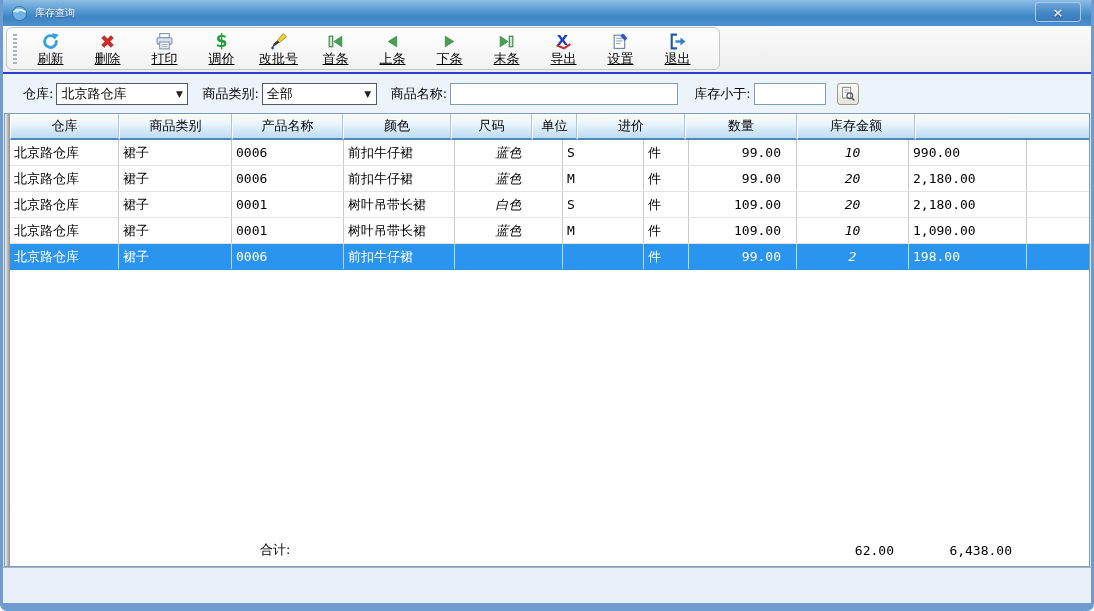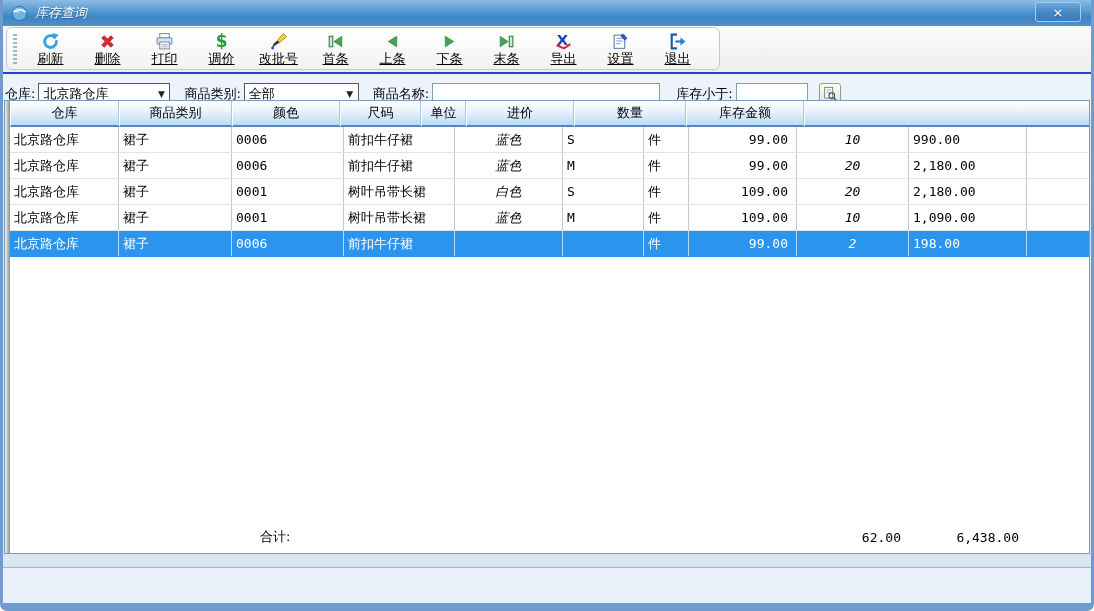--- a/index.html
+++ b/index.html
@@ -12,21 +12,21 @@
     border-radius:0 0 7px 7px; background:#D9E7F5;
   }
 
   
   .titlebar {
     position:absolute; left:0; top:0; right:0; height:26px;
     background:linear-gradient(180deg,#8FBCE4 0%,#5DA0D6 35%,#3E85C4 65%,#4E90CC 100%);
     display:flex; align-items:center; padding:0 8px; gap:7px;
   }
   .titlebar .app-icon { width:17px; height:17px; flex:0 0 auto; }
-  .titlebar .title { color:#fff; font-size:13px; text-shadow:0 1px 1px rgba(0,0,60,.45);font-style:italic; }
+  .titlebar .title { color:#fff; font-size:10px; text-shadow:0 1px 1px rgba(0,0,60,.45); }
   .close-btn {
     position:absolute; right:10px; top:2px; width:46px; height:20px;
     background:linear-gradient(180deg,#6FA6DB 0%,#4586C4 55%,#3A7BBC 100%);
     border:1px solid #A9CBEA; border-radius:3px;
     display:flex; align-items:center; justify-content:center;
     color:#E3E8EE; font-size:13px; font-weight:bold; cursor:pointer;
     text-shadow:0 1px 1px rgba(0,0,0,.4);
   }
 
   
@@ -51,21 +51,21 @@
     width:57px; height:40px; display:flex; flex-direction:column;
     align-items:center; justify-content:center; gap:0; cursor:pointer;
     border-radius:4px;
   }
   .tbtn svg { width:19px; height:19px; }
   .tbtn .tlabel { font-size:13px; line-height:15px; white-space:nowrap;text-decoration:underline; }
 
   
   .filterbar {
     position:absolute; left:0; top:74px; right:0; height:39px;
-    background:#EDF3FB; display:flex; align-items:center; padding-left:2px;
+    background:#EDF3FB; display:flex; align-items:center; padding-left:20px;
   }
   .flabel { font-size:13px; white-space:nowrap; }
   .combo {
     height:22px; background:#fff; border:1px solid #55585C;
     display:flex; align-items:center; margin-left:3px; cursor:pointer;
   }
   .combo .cval { flex:1; padding-left:4px; overflow:hidden; white-space:nowrap; }
   .combo .carrow { width:16px; text-align:center; font-size:9px; color:#222; }
   .tinput {
     height:22px; background:#fff; border:1px solid #7F9DB9;
@@ -75,21 +75,21 @@
     width:22px; height:22px; margin-left:5px;
     border:1px solid #9A9A8A; border-radius:3px;
     background:linear-gradient(180deg,#FDFDF6,#E4E4D8);
     display:flex; align-items:center; justify-content:center; cursor:pointer;
   }
   .qbtn svg { width:16px; height:16px; }
   .gap12 { width:14px; } .gap14 { width:16px; } .gap6 { width:6px; }
 
   
   .grid {
-    position:absolute; left:1px; right:1px; top:100px; height:454px;
+    position:absolute; left:1px; right:1px; top:113px; height:454px;
     background:#fff; border:1px solid #7F9DB9;
     font-family:"DejaVu Sans Mono","DejaVu Sans",monospace,sans-serif;
   }
   .selector-strip {
     position:absolute; left:0; top:0; bottom:0; width:5px;
     background:linear-gradient(90deg,#EFEFEF,#8F8F8F);
   }
   .grid-inner { position:absolute; left:5px; top:0; right:0; bottom:0; display:flex; flex-direction:column; }
   .hrow { display:flex; height:26px; flex:0 0 auto; }
   .hcell {
@@ -105,21 +105,21 @@
     white-space:nowrap; overflow:hidden; font-size:13px;
   }
   .row.selected { background:#2B94EF; color:#fff; border-bottom-color:#2B94EF; }
   .row.selected .cell { border-right-color:rgba(255,255,255,.65); }
 
   .w0{width:109px}.w1{width:113px}.w2{width:112px}.w3{width:111px}.w4{width:108px}
   .w5{width:81px}.w6{width:45px}.w7{width:108px}.w8{width:112px}.w9{width:118px}
   .wf{flex:1 1 auto; border-right:none;}
   .al{justify-content:flex-start; padding-left:4px;}
   .ac{justify-content:center;font-style:italic;}
-  .ar{justify-content:flex-end; padding-right:8px;}
+  .ar{justify-content:flex-end; padding-right:15px;}
 
   .totals {
     position:absolute; left:5px; right:0; bottom:2px; height:28px;
     display:flex; align-items:center; background:#fff; font-size:13px;
   }
   .tcell { display:flex; align-items:center; height:100%; white-space:nowrap; }
   .t-label { padding-left:28px; font-family:"DejaVu Sans","Liberation Sans",sans-serif; }
 
   
   .statusbar {
@@ -280,20 +280,21 @@
       </svg>
     </div>
   </div>
 
   <div class="grid">
     <div class="selector-strip"></div>
     <div class="grid-inner">
       <div class="hrow">
         <div class="hcell w0">仓库</div>
         <div class="hcell w1">商品类别</div>
+        <div class="hcell w3">产品名称</div>
         <div class="hcell w4">颜色</div>
         <div class="hcell w5">尺码</div>
         <div class="hcell w6">单位</div>
         <div class="hcell w7">进价</div>
         <div class="hcell w8">数量</div>
         <div class="hcell w9">库存金额</div>
         <div class="hcell wf"></div>
       </div>
 
       <div class="row">

